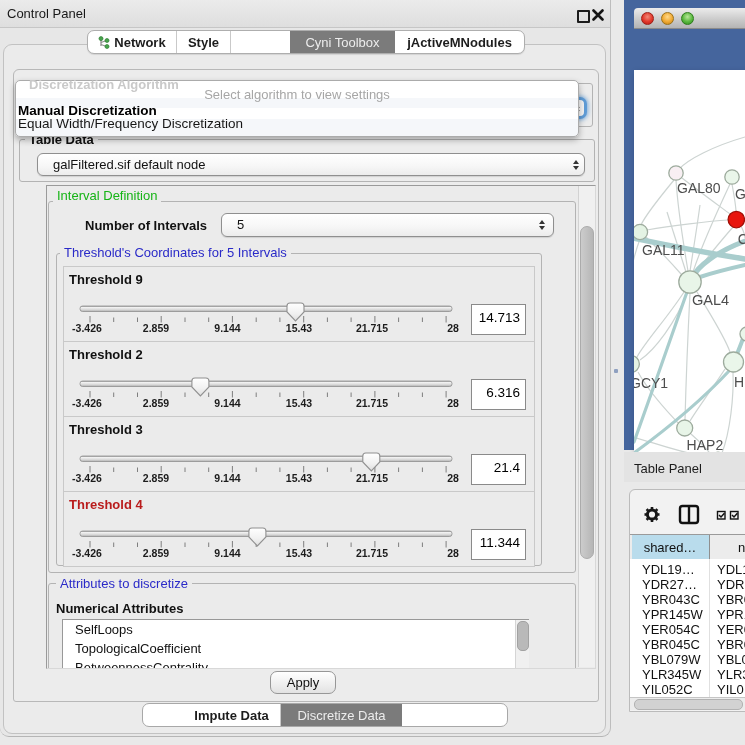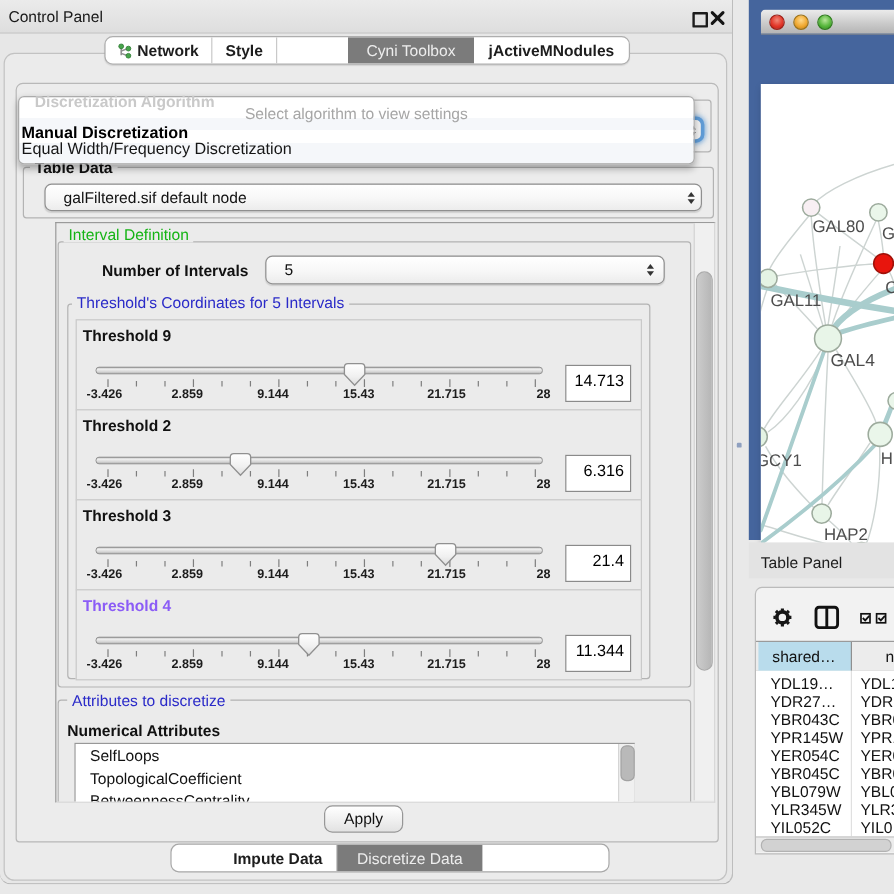--- a/index.html
+++ b/index.html
@@ -229,21 +229,21 @@
             <text x="163.5" y="38.5" text-anchor="middle">9.144</text>
             <text x="235" y="38.5" text-anchor="middle">15.43</text>
             <text x="308" y="38.5" text-anchor="middle">21.715</text>
             <text x="389" y="38.5" text-anchor="middle">28</text>
           </g>
           <path d="M 298.8 19 L 298.8 13 Q 298.8 10 301.8 10 L 312.8 10 Q 315.8 10 315.8 13 L 315.8 19 L 307.3 28 Z" fill="url(#tg3)" stroke="#909090" stroke-width="1.1"></path>
         </svg>
       <div class="abs vbox">21.4</div>
     </div>
     <div class="abs tpanel" style="left:16px;top:304.5px;">
-      <div class="abs" style="left:5px;top:5px;font-size:13px;font-weight:700;color:#8b5cf6;">Threshold 4</div>
+      <div class="abs" style="left:5px;top:5px;font-size:13px;font-weight:700;color:#b91c1c;">Threshold 4</div>
       <svg class="abs" style="left:0;top:26px;" width="470" height="46" viewBox="0 0 470 46">
           <defs>
             <linearGradient id="tg4" x1="0" y1="0" x2="0" y2="1">
               <stop offset="0" stop-color="#ffffff"></stop>
               <stop offset="0.6" stop-color="#f0f0f0"></stop>
               <stop offset="1" stop-color="#dddddd"></stop>
             </linearGradient>
             <linearGradient id="tr4" x1="0" y1="0" x2="0" y2="1">
               <stop offset="0" stop-color="#8d8d8d"></stop>
               <stop offset="0.25" stop-color="#f2f2f2"></stop>

